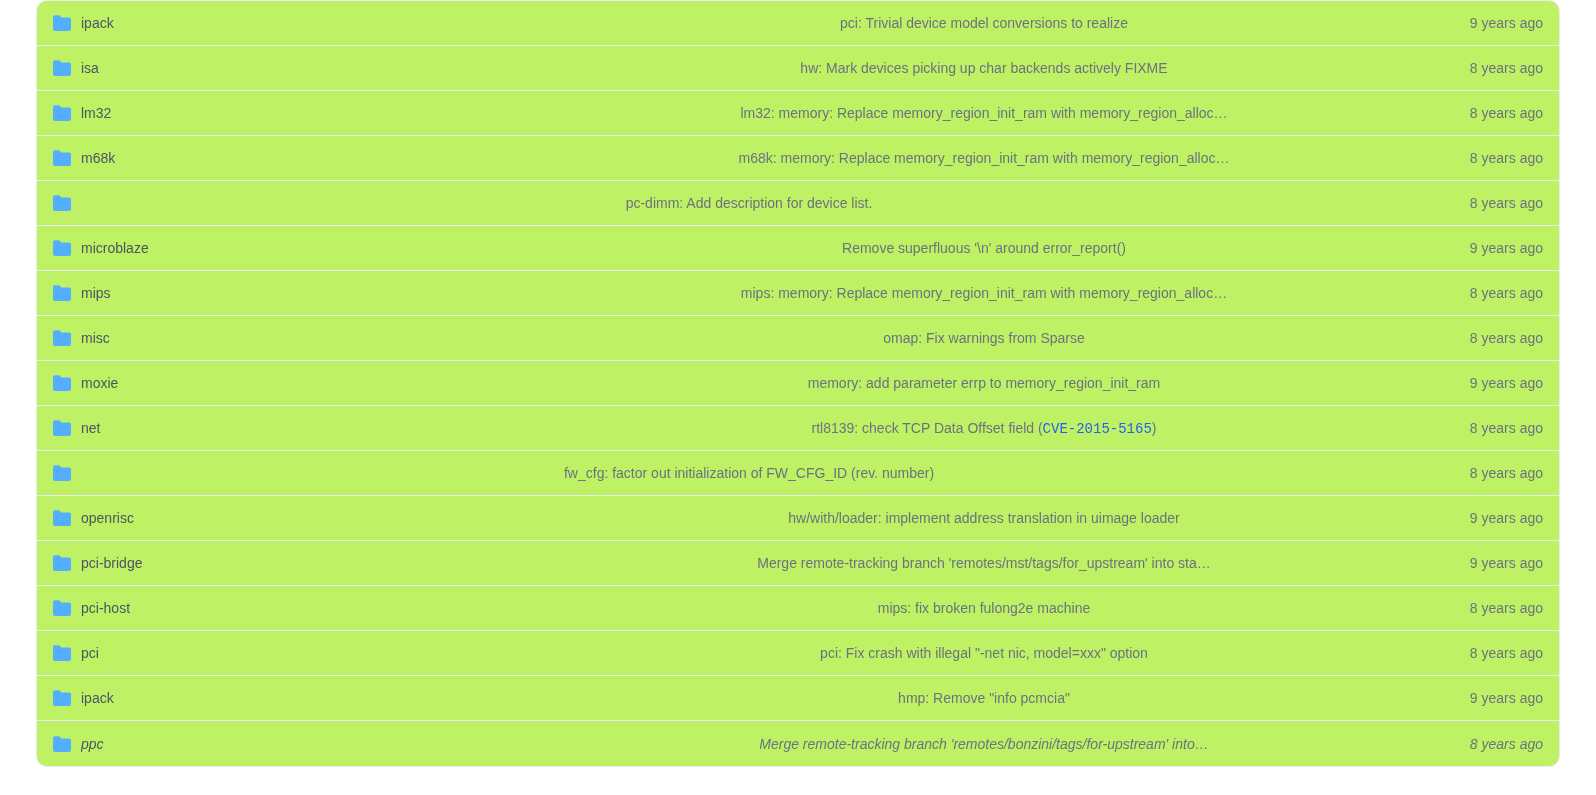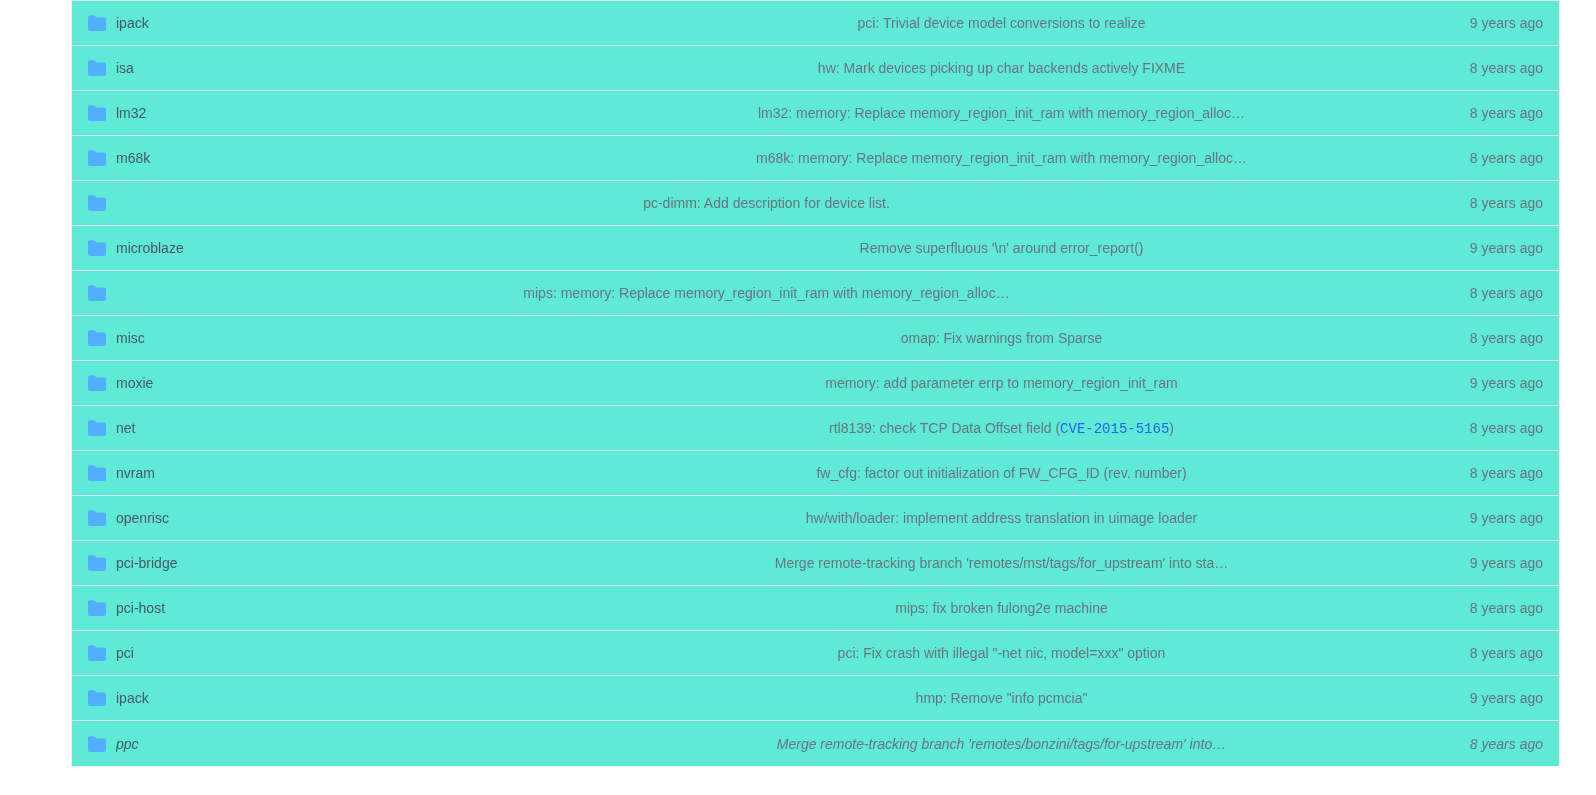--- a/index.html
+++ b/index.html
@@ -9,23 +9,22 @@
     }
     body {
       font-family: -apple-system, BlinkMacSystemFont, "Segoe UI", Helvetica, Arial, sans-serif;
       font-size: 14px;
       color: #24292e;
       background: #fff;
       padding: 0 36px;
     }
     .file-list {
       border: 1px solid #eaecef;
-      border-radius: 2px;
-      background: #5eead4;
-      margin-left: 35px;
+      border-radius: 11px;
+      background: #bef264;
     }
     .file-row {
       display: flex;
       align-items: center;
       padding: 10px 16px;
       border-bottom: 1px solid #eaecef;
       min-height: 45px;
     }
     .file-row:last-child {
       border-bottom: none;
@@ -137,20 +136,21 @@
       <div class="col-name"><a href="#">microblaze</a></div>
       <div class="col-message"><a href="#">Remove superfluous '\n' around error_report()</a></div>
       <div class="col-age">9 years ago</div>
     </div>
     <div class="file-row">
       <div class="col-icon">
         <svg class="folder-svg" viewBox="0 0 16 16">
           <path d="M1.75 1A1.75 1.75 0 000 2.75v10.5C0 14.216.784 15 1.75 15h12.5A1.75 1.75 0 0016 13.25v-8.5A1.75 1.75 0 0014.25 3H7.5L6.03 1.53A1.75 1.75 0 004.793 1H1.75z"></path>
         </svg>
       </div>
+      <div class="col-name"><a href="#">mips</a></div>
       <div class="col-message"><a href="#">mips: memory: Replace memory_region_init_ram with memory_region_alloc…</a></div>
       <div class="col-age">8 years ago</div>
     </div>
     <div class="file-row">
       <div class="col-icon">
         <svg class="folder-svg" viewBox="0 0 16 16">
           <path d="M1.75 1A1.75 1.75 0 000 2.75v10.5C0 14.216.784 15 1.75 15h12.5A1.75 1.75 0 0016 13.25v-8.5A1.75 1.75 0 0014.25 3H7.5L6.03 1.53A1.75 1.75 0 004.793 1H1.75z"></path>
         </svg>
       </div>
       <div class="col-name"><a href="#">misc</a></div>
@@ -176,21 +176,20 @@
       <div class="col-name"><a href="#">net</a></div>
       <div class="col-message"><a href="#"><span>rtl8139: check TCP Data Offset field (</span><span class="issue-link">CVE-2015-5165</span><span>)</span></a></div>
       <div class="col-age">8 years ago</div>
     </div>
     <div class="file-row">
       <div class="col-icon">
         <svg class="folder-svg" viewBox="0 0 16 16">
           <path d="M1.75 1A1.75 1.75 0 000 2.75v10.5C0 14.216.784 15 1.75 15h12.5A1.75 1.75 0 0016 13.25v-8.5A1.75 1.75 0 0014.25 3H7.5L6.03 1.53A1.75 1.75 0 004.793 1H1.75z"></path>
         </svg>
       </div>
-      <div class="col-name"><a href="#">nvram</a></div>
       <div class="col-message"><a href="#">fw_cfg: factor out initialization of FW_CFG_ID (rev. number)</a></div>
       <div class="col-age">8 years ago</div>
     </div>
     <div class="file-row">
       <div class="col-icon">
         <svg class="folder-svg" viewBox="0 0 16 16">
           <path d="M1.75 1A1.75 1.75 0 000 2.75v10.5C0 14.216.784 15 1.75 15h12.5A1.75 1.75 0 0016 13.25v-8.5A1.75 1.75 0 0014.25 3H7.5L6.03 1.53A1.75 1.75 0 004.793 1H1.75z"></path>
         </svg>
       </div>
       <div class="col-name"><a href="#">openrisc</a></div>

